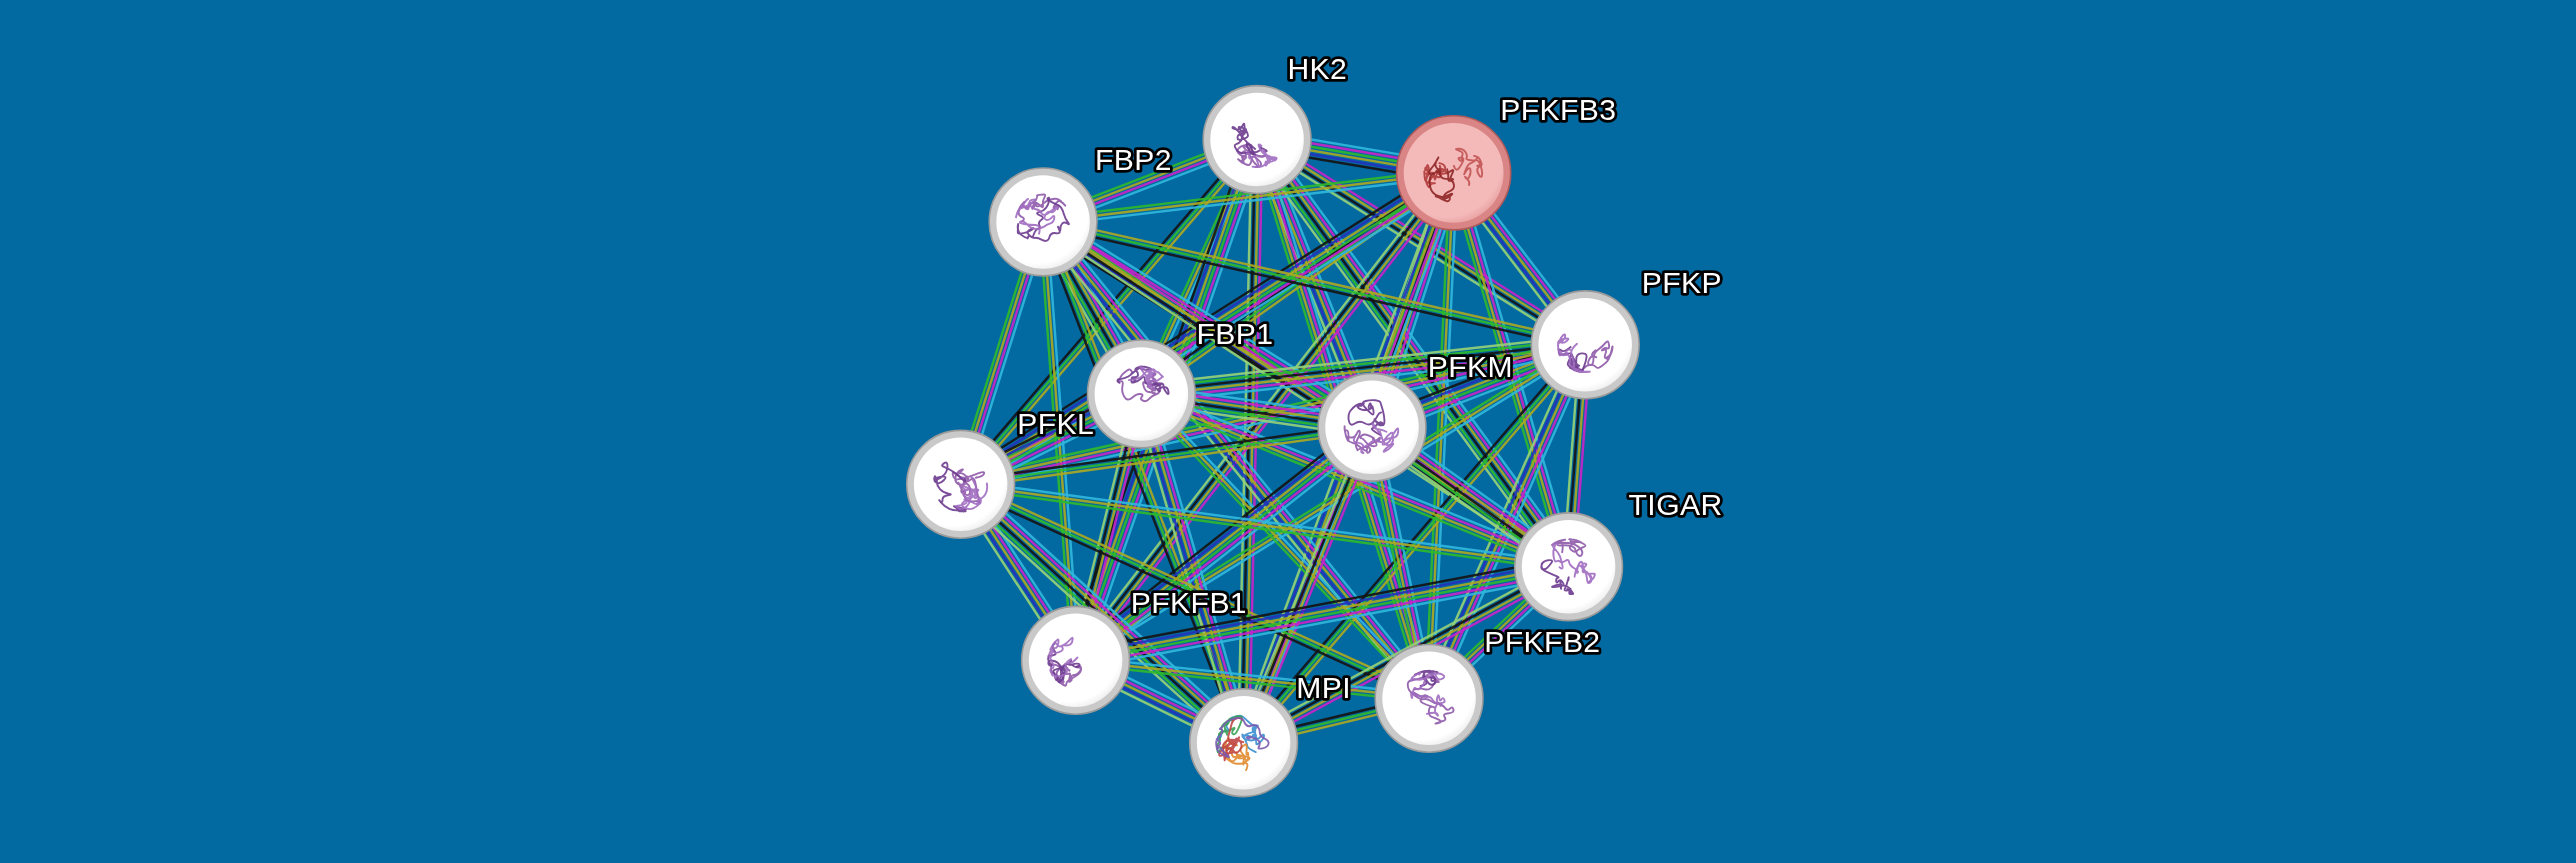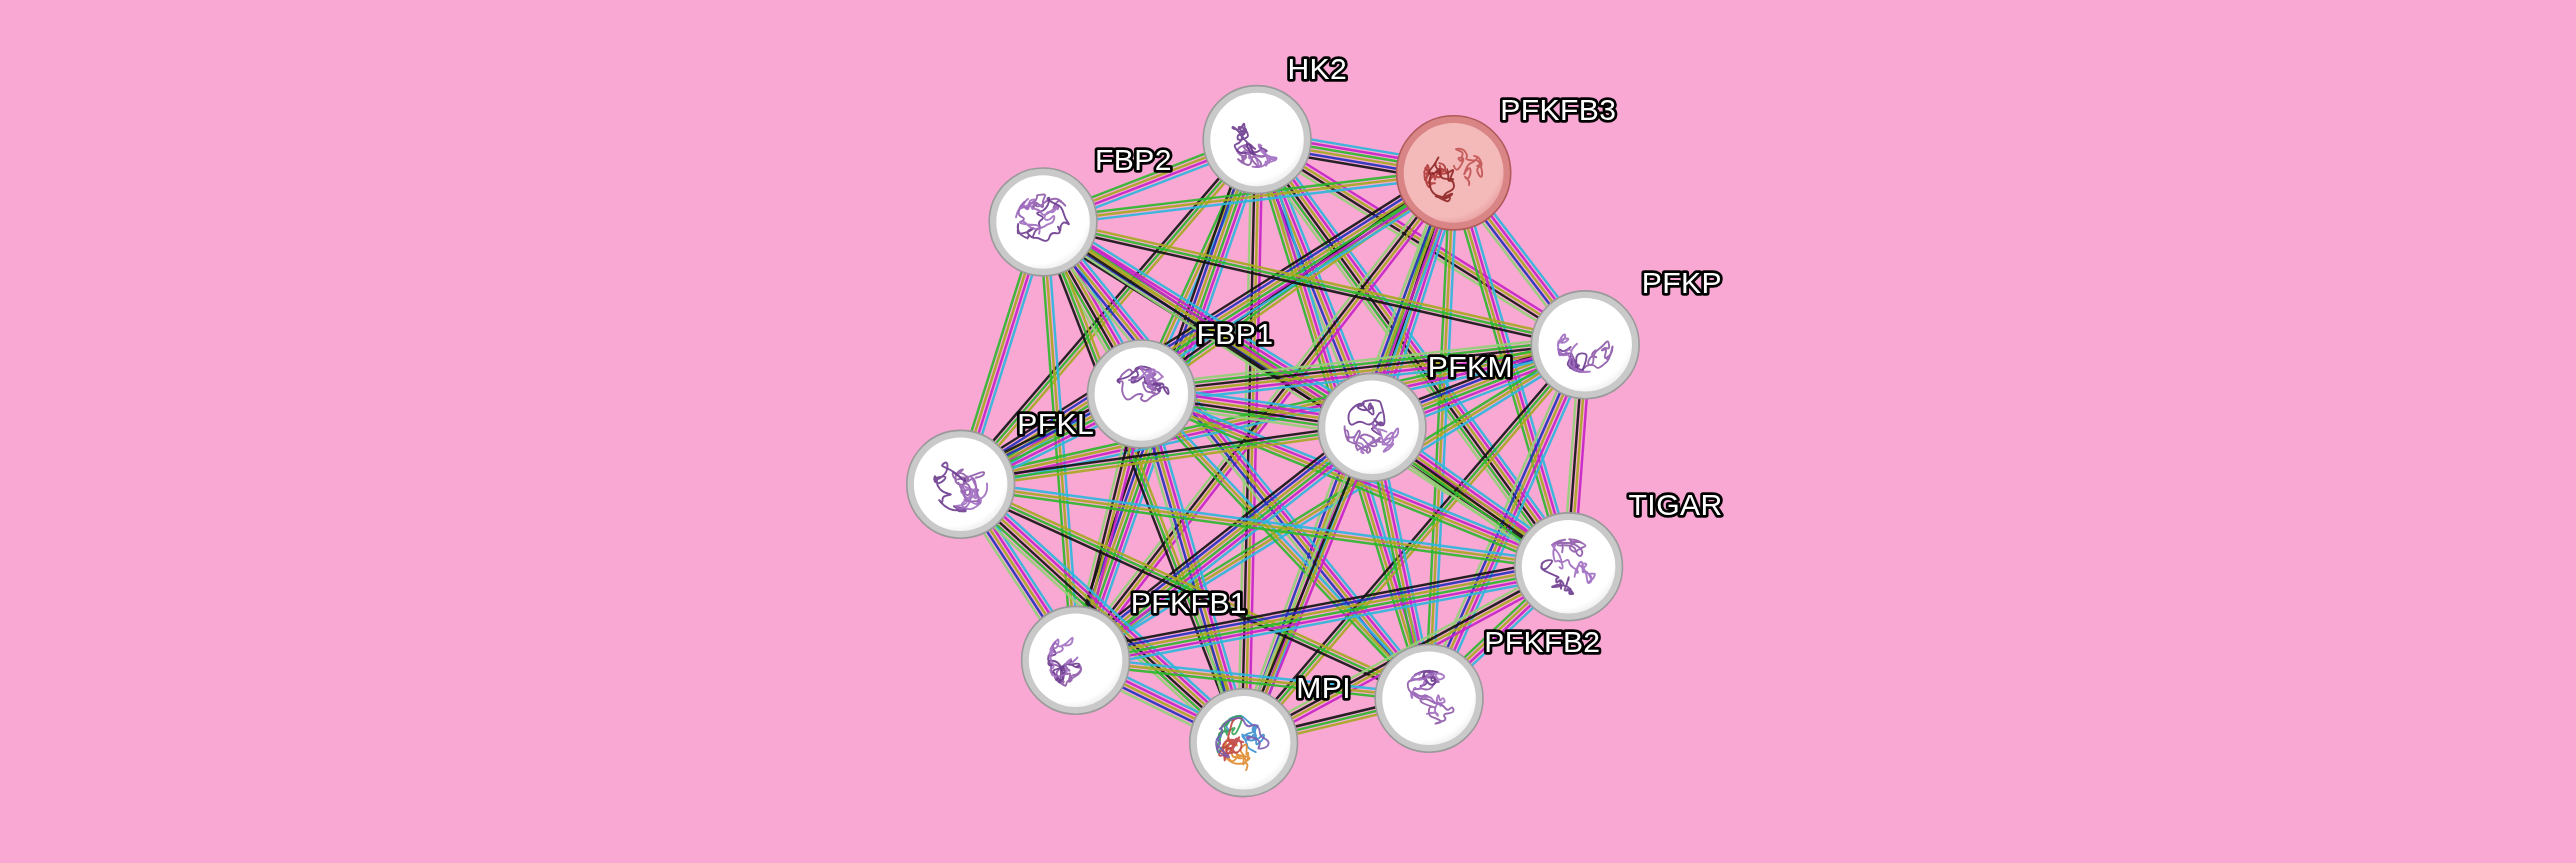--- a/index.html
+++ b/index.html
@@ -8,21 +8,21 @@
     width: 2576px;
     height: 864px;
     background: #000000;
     overflow: hidden;
     font-family: "Liberation Sans", sans-serif;
   }
   #stage {
     position: relative;
     width: 2576px;
     height: 864px;
-    background: #f9a8d4;
+    background: #0369a1;
   }
   svg { display: block; }
   .node-label {
     font-family: "Liberation Sans", sans-serif;
     font-size: 38px;
     font-weight: 400;
     fill: #ffffff;
     stroke: #000000;
     stroke-width: 7px;
     paint-order: stroke;

